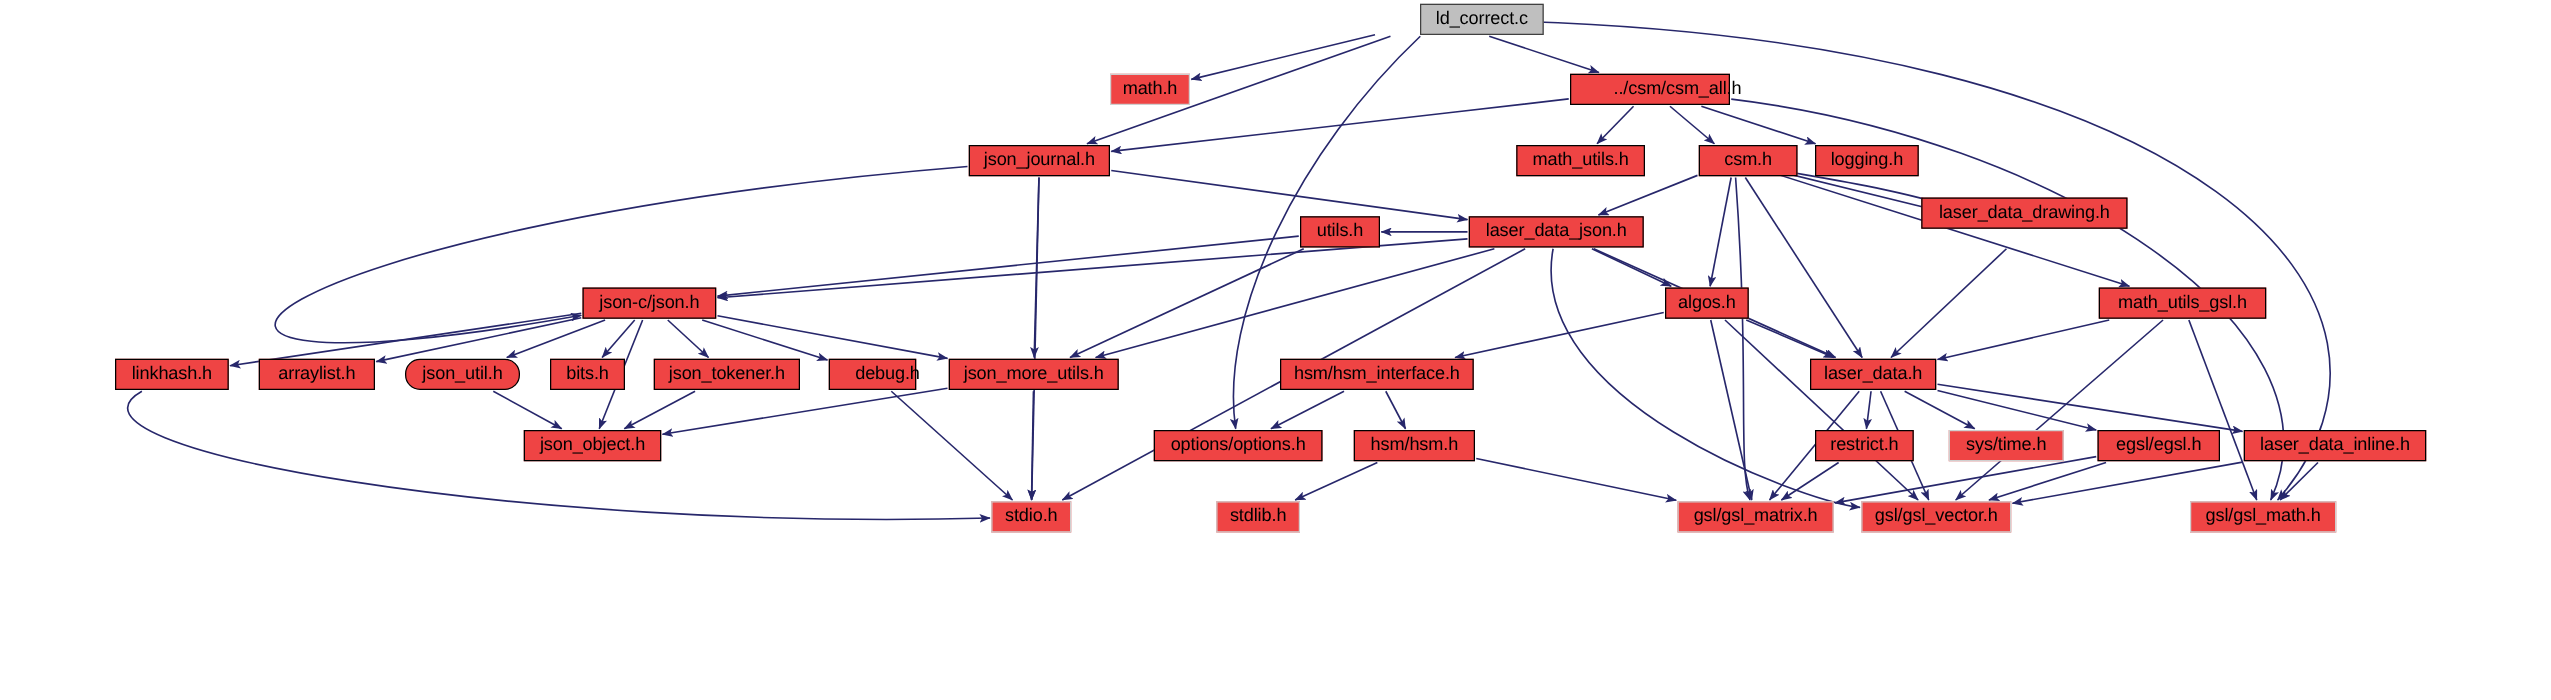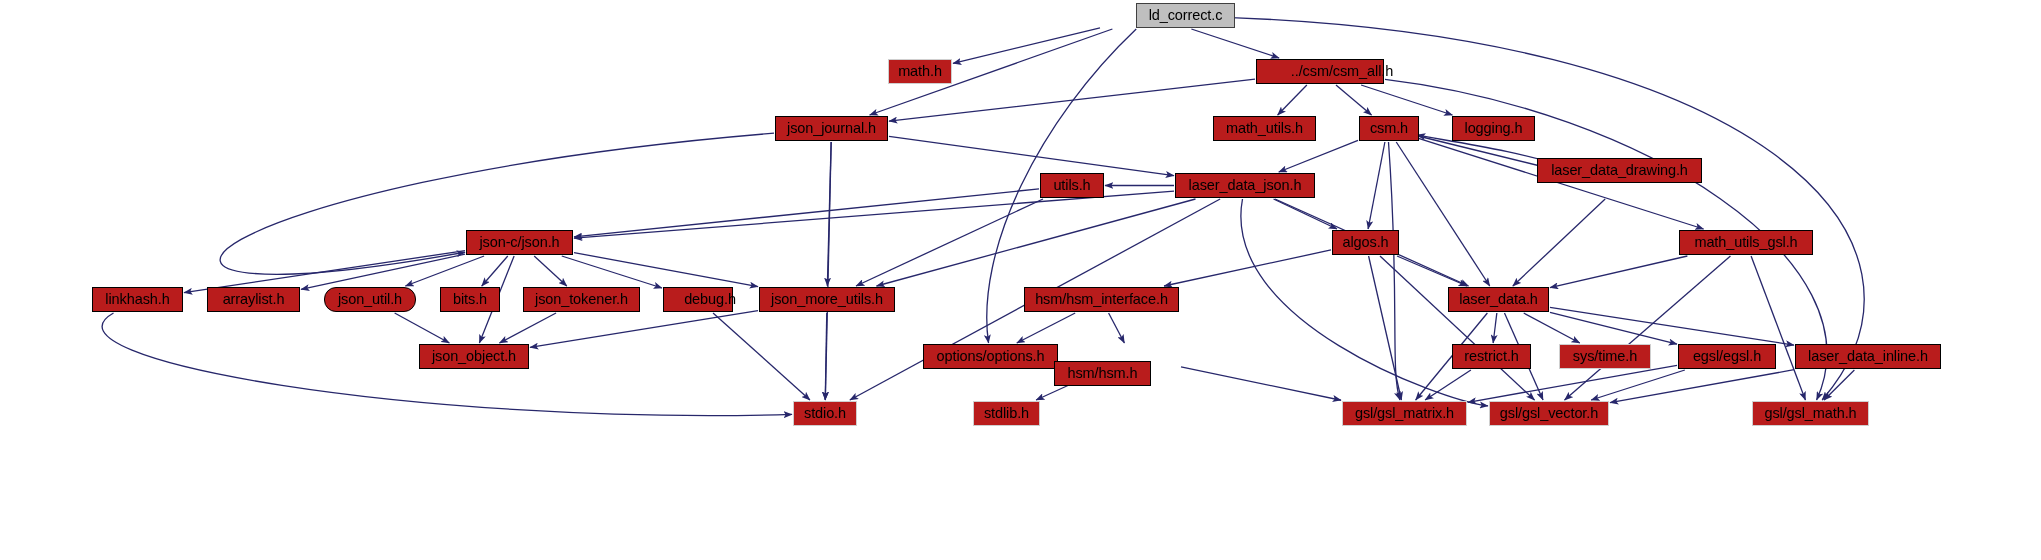--- a/index.html
+++ b/index.html
@@ -25,21 +25,21 @@
   .node {
     position: absolute;
     box-sizing: border-box;
     display: flex;
     align-items: center;
     justify-content: center;
     height: 25px;
     font-size: 14.5px;
     line-height: 1;
     color: #000000;
-    background: #b91c1c;
+    background: #ef4444;
     border: 1px solid #000000;
     white-space: nowrap;
     letter-spacing: -0.1px;
     cursor: pointer;
   }
   .node.root {
     background: #bfbfbf;
     border: 1px solid #404040;
   }
   .node.ext {
@@ -138,21 +138,21 @@
       </div>
       <div class="node" style="left: 1256px; top: 59px; width: 128px; padding-left: 44px;">
         <span class="lbl">../csm/csm_all.h</span>
       </div>
       <div class="node" style="left: 775px; top: 116px; width: 113px;">
         <span class="lbl">json_journal.h</span>
       </div>
       <div class="node" style="left: 1213px; top: 116px; width: 103px;">
         <span class="lbl">math_utils.h</span>
       </div>
-      <div class="node" style="left: 1359px; top: 116px; width: 60px;">
+      <div class="node" style="left: 1359px; top: 116px; width: 79px;">
         <span class="lbl">csm.h</span>
       </div>
       <div class="node" style="left: 1452px; top: 116px; width: 83px;">
         <span class="lbl">logging.h</span>
       </div>
       <div class="node" style="left: 1040px; top: 173px; width: 64px;">
         <span class="lbl">utils.h</span>
       </div>
       <div class="node" style="left: 1175px; top: 173px; width: 140px;">
         <span class="lbl">laser_data_json.h</span>
@@ -195,21 +195,21 @@
       </div>
       <div class="node" style="left: 1448px; top: 287px; width: 101px;">
         <span class="lbl">laser_data.h</span>
       </div>
       <div class="node" style="left: 419px; top: 344px; width: 110px;">
         <span class="lbl">json_object.h</span>
       </div>
       <div class="node" style="left: 923px; top: 344px; width: 135px;">
         <span class="lbl">options/options.h</span>
       </div>
-      <div class="node" style="left: 1054px; top: 344px; width: 97px; margin-top: 17px;">
+      <div class="node" style="left: 1083px; top: 344px; width: 97px;">
         <span class="lbl">hsm/hsm.h</span>
       </div>
       <div class="node" style="left: 1452px; top: 344px; width: 79px;">
         <span class="lbl">restrict.h</span>
       </div>
       <div class="node ext" style="left: 1559px; top: 344px; width: 92px;">
         <span class="lbl">sys/time.h</span>
       </div>
       <div class="node" style="left: 1678px; top: 344px; width: 98px;">
         <span class="lbl">egsl/egsl.h</span>

